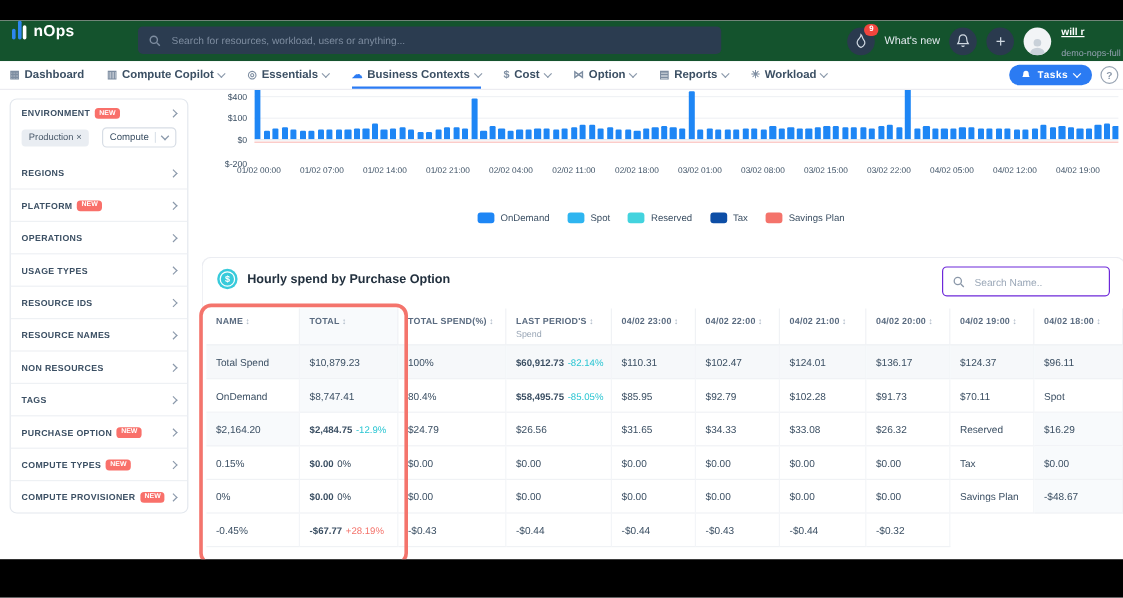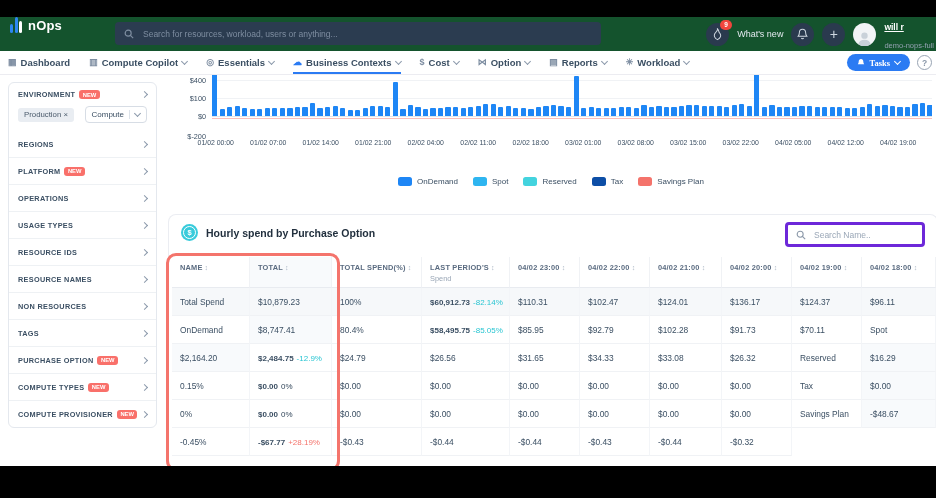--- a/index.html
+++ b/index.html
@@ -38,21 +38,21 @@
   .nav-item{display:flex;align-items:center;gap:4px;margin-right:19px;font-size:9.5px;color:#3b4f63;font-weight:600;cursor:pointer;white-space:nowrap;}
   .nav-item .nicon{font-size:9px;color:#7d8da1;line-height:1;}
   .nav-item.active{box-shadow:inset 0 -2px 0 #2b7bf3;}
   .nav-item.active .nicon{color:#2b7bf3;}
   .chev{display:inline-block;width:4px;height:4px;border-right:1.3px solid #8b99ab;border-bottom:1.3px solid #8b99ab;
       transform:rotate(45deg);margin-top:-3px;}
   .chev.right{transform:rotate(-45deg);margin-top:0;}
   .chev.white{border-color:#fff;}
   .nav-right{margin-left:auto;display:flex;align-items:center;gap:7px;padding-right:4px;}
   .tasks-btn{background:#2b7bf3;color:#fff;border:none;border-radius:10px;height:17px;padding:0 10px;
-      display:flex;align-items:center;gap:5px;font-size:8.5px;font-weight:bold;cursor:pointer;font-family:Liberation Serif, serif;}
+      display:flex;align-items:center;gap:5px;font-size:8.5px;font-weight:bold;cursor:pointer;font-family:Liberation Mono, monospace;}
   .help-circle{width:13px;height:13px;border-radius:50%;border:1.3px solid #98a4b3;color:#8b98a9;font-size:8.5px;
       display:flex;align-items:center;justify-content:center;cursor:pointer;font-weight:bold;}
 
   
   .sidebar{position:absolute;left:8px;top:65px;width:149px;border:1px solid #e4e8ee;border-radius:6px;background:#fff;box-sizing:border-box;}
   .f-row{height:26px;display:flex;align-items:center;padding:0 9px;border-top:1px solid #eef1f4;cursor:pointer;}
   .f-row:first-child{border-top:none;}
   .f-label{font-size:7.3px;font-weight:bold;color:#3b4f63;letter-spacing:.3px;white-space:nowrap;}
   .new-badge{background:#f9706a;color:#fff;font-size:5.8px;font-weight:bold;border-radius:3px;padding:1.5px 3.5px;margin-left:4px;}
   .f-chev{margin-left:auto;}
@@ -79,21 +79,21 @@
   .leg-lb{font-size:8px;color:#3b4f63;}
 
   
   .card{position:absolute;left:168px;top:197px;width:770px;height:252px;background:#fff;border:1px solid #ebedf2;
       border-radius:8px 8px 0 0;border-bottom:none;box-sizing:border-box;}
   .card-hd{position:absolute;left:12px;top:9px;display:flex;align-items:center;gap:8px;}
   .dollar-circ{width:17px;height:17px;border-radius:50%;background:#38cbdb;display:flex;align-items:center;justify-content:center;}
   .dollar-circ b{width:11px;height:11px;border:1px solid #fff;border-radius:50%;color:#fff;font-size:7.5px;
       display:flex;align-items:center;justify-content:center;font-weight:bold;}
   .card-title{font-size:10.5px;font-weight:bold;color:#22303e;}
-  .tbl-search{position:absolute;right:12px;top:7px;width:140px;height:25px;border:3px solid #6d28d9;border-radius:4px;
+  .tbl-search{position:absolute;right:12px;top:7px;width:140px;height:25px;border:1px solid #6d28d9;border-radius:4px;
       display:flex;align-items:center;gap:6px;padding:0 8px;box-sizing:border-box;background:#fff;}
   .tbl-search input{border:none;outline:none;font-size:8.5px;color:#6b7a8d;width:100%;font-family:"Liberation Sans",sans-serif;}
   .tbl-search input::placeholder{color:#9aa7b7;}
 
   .tbl{position:absolute;left:3px;top:42px;display:grid;grid-template-columns:78px 82px 90px 88px 70px 70px 72px 70px 70px 74px;}
   .hcell{padding:6px 8px 0;height:31px;font-size:7.4px;font-weight:bold;color:#5a6b80;border-bottom:1px solid #e8ebf0;
       border-right:1px solid #f0f2f5;box-sizing:border-box;cursor:pointer;letter-spacing:.2px;white-space:nowrap;}
   .hcell .sort{color:#aab6c4;font-size:7px;font-weight:normal;margin-left:2px;}
   .hcell .sub{display:block;font-size:7.4px;font-weight:normal;color:#98a5b5;margin-top:2px;letter-spacing:0;}
   .dcell{height:28px;line-height:28px;padding:0 8px;font-size:8.4px;color:#3b4f63;border-bottom:1px solid #f0f2f5;

